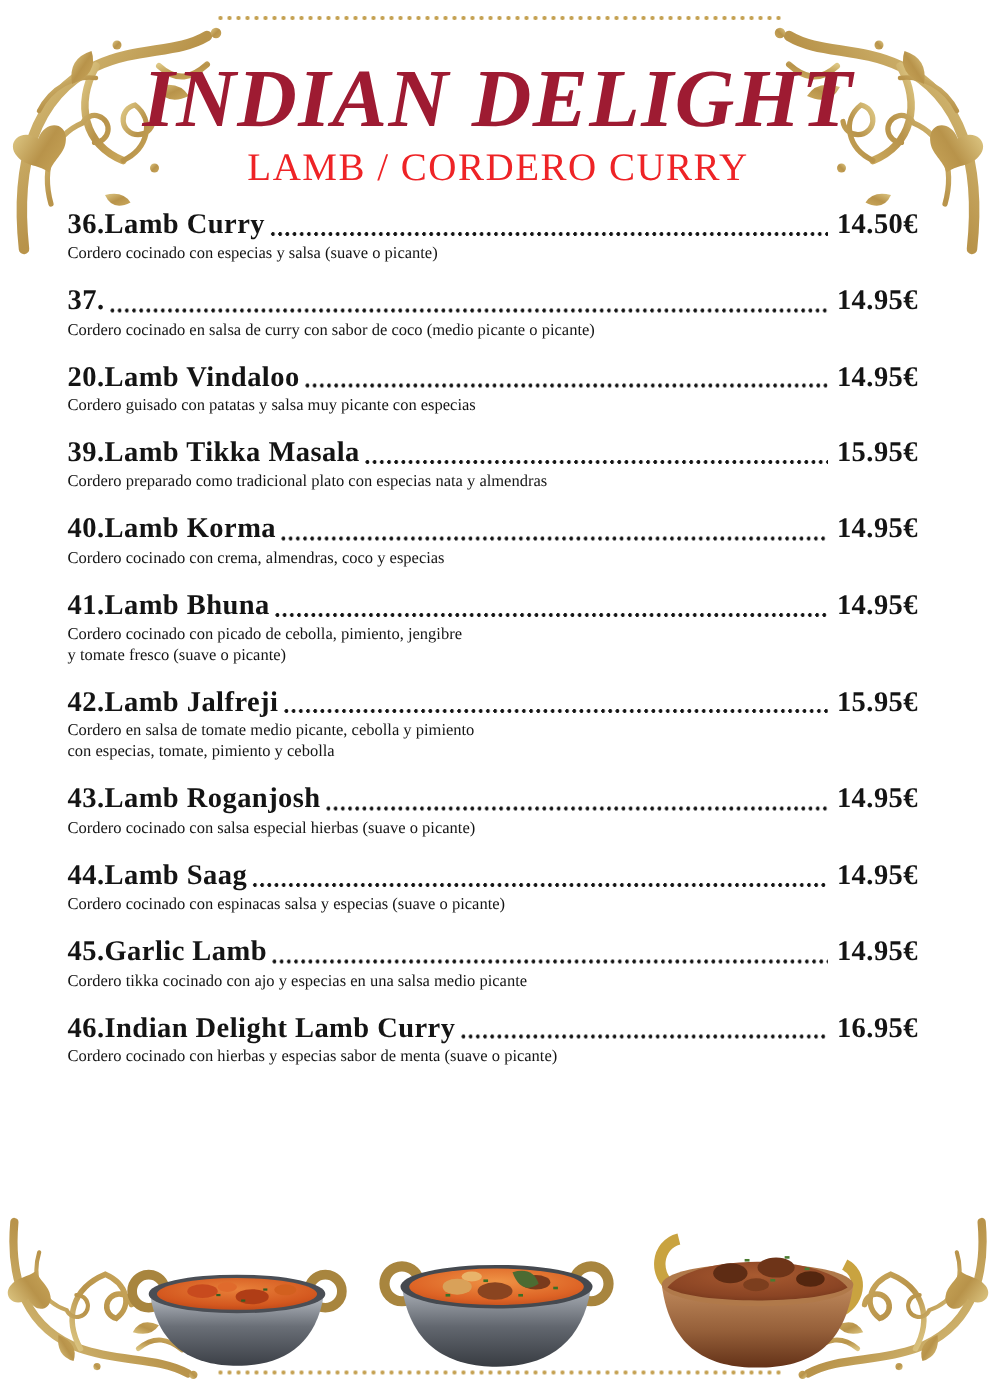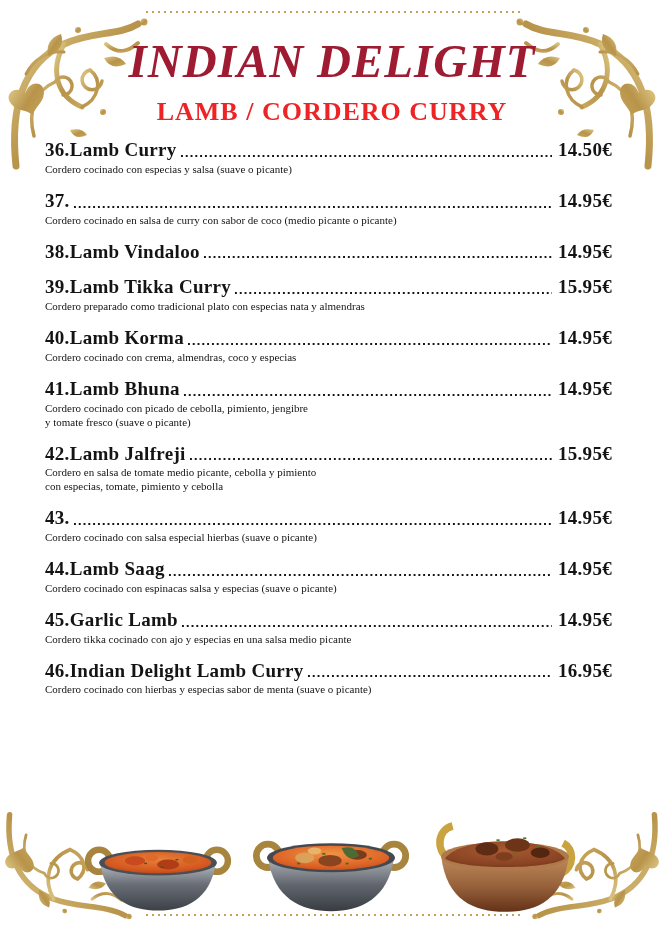--- a/index.html
+++ b/index.html
@@ -31,28 +31,28 @@
   .dotted-line.top{top:10px;}
   .dotted-line.bottom{top:913px;}
   .ornament{position:absolute;pointer-events:none;}
   .ornament.tl{top:14px;left:6px;}
   .ornament.tr{top:14px;right:6px;transform:scaleX(-1);}
   .ornament.bl{bottom:8px;left:2px;transform:scaleY(-1);}
   .ornament.br{bottom:8px;right:2px;transform:scale(-1,-1);}
   .title{
     position:absolute;top:34px;left:0;width:100%;
     margin:0;text-align:center;
-    font-size:47px;font-style:italic;font-weight:bold;
+    font-size:55px;font-style:italic;font-weight:bold;
     letter-spacing:1px;
     color:var(--title-color);
   }
   .subtitle{
     position:absolute;top:97px;left:0;width:100%;
     margin:0;text-align:center;
-    font-size:26px;font-weight:bold;
+    font-size:26px;font-weight:normal;
     letter-spacing:1px;
     color:var(--subtitle-color);
   }
   .menu{
     position:absolute;top:139px;left:45px;width:567px;
   }
   .item{margin-bottom:13px;}
   .row{
     display:flex;align-items:center;
     font-size:19px;font-weight:bold;letter-spacing:0.3px;
@@ -183,31 +183,32 @@
       <div class="row">
         <span class="num">37.</span>
         <span class="leader"></span>
         <span class="price">14.95€</span>
       </div>
       <div class="desc">Cordero cocinado en salsa de curry con sabor de coco (medio picante o picante)</div>
     </div>
 
     <div class="item">
       <div class="row">
-        <span class="num">38.</span>
+        <span class="num">20.</span>
         <span class="name">Lamb Vindaloo</span>
         <span class="leader"></span>
         <span class="price">14.95€</span>
       </div>
+      <div class="desc">Cordero guisado con patatas y salsa muy picante con especias</div>
     </div>
 
     <div class="item">
       <div class="row">
         <span class="num">39.</span>
-        <span class="name">Lamb Tikka Curry</span>
+        <span class="name">Lamb Tikka Masala</span>
         <span class="leader"></span>
         <span class="price">15.95€</span>
       </div>
       <div class="desc">Cordero preparado como tradicional plato con especias nata y almendras</div>
     </div>
 
     <div class="item">
       <div class="row">
         <span class="num">40.</span>
         <span class="name">Lamb Korma</span>
@@ -235,20 +236,21 @@
         <span class="leader"></span>
         <span class="price">15.95€</span>
       </div>
       <div class="desc">Cordero en salsa de tomate medio picante, cebolla y pimiento
 con especias, tomate, pimiento y cebolla</div>
     </div>
 
     <div class="item">
       <div class="row">
         <span class="num">43.</span>
+        <span class="name">Lamb Roganjosh</span>
         <span class="leader"></span>
         <span class="price">14.95€</span>
       </div>
       <div class="desc">Cordero cocinado con salsa especial hierbas (suave o picante)</div>
     </div>
 
     <div class="item">
       <div class="row">
         <span class="num">44.</span>
         <span class="name">Lamb Saag</span>

